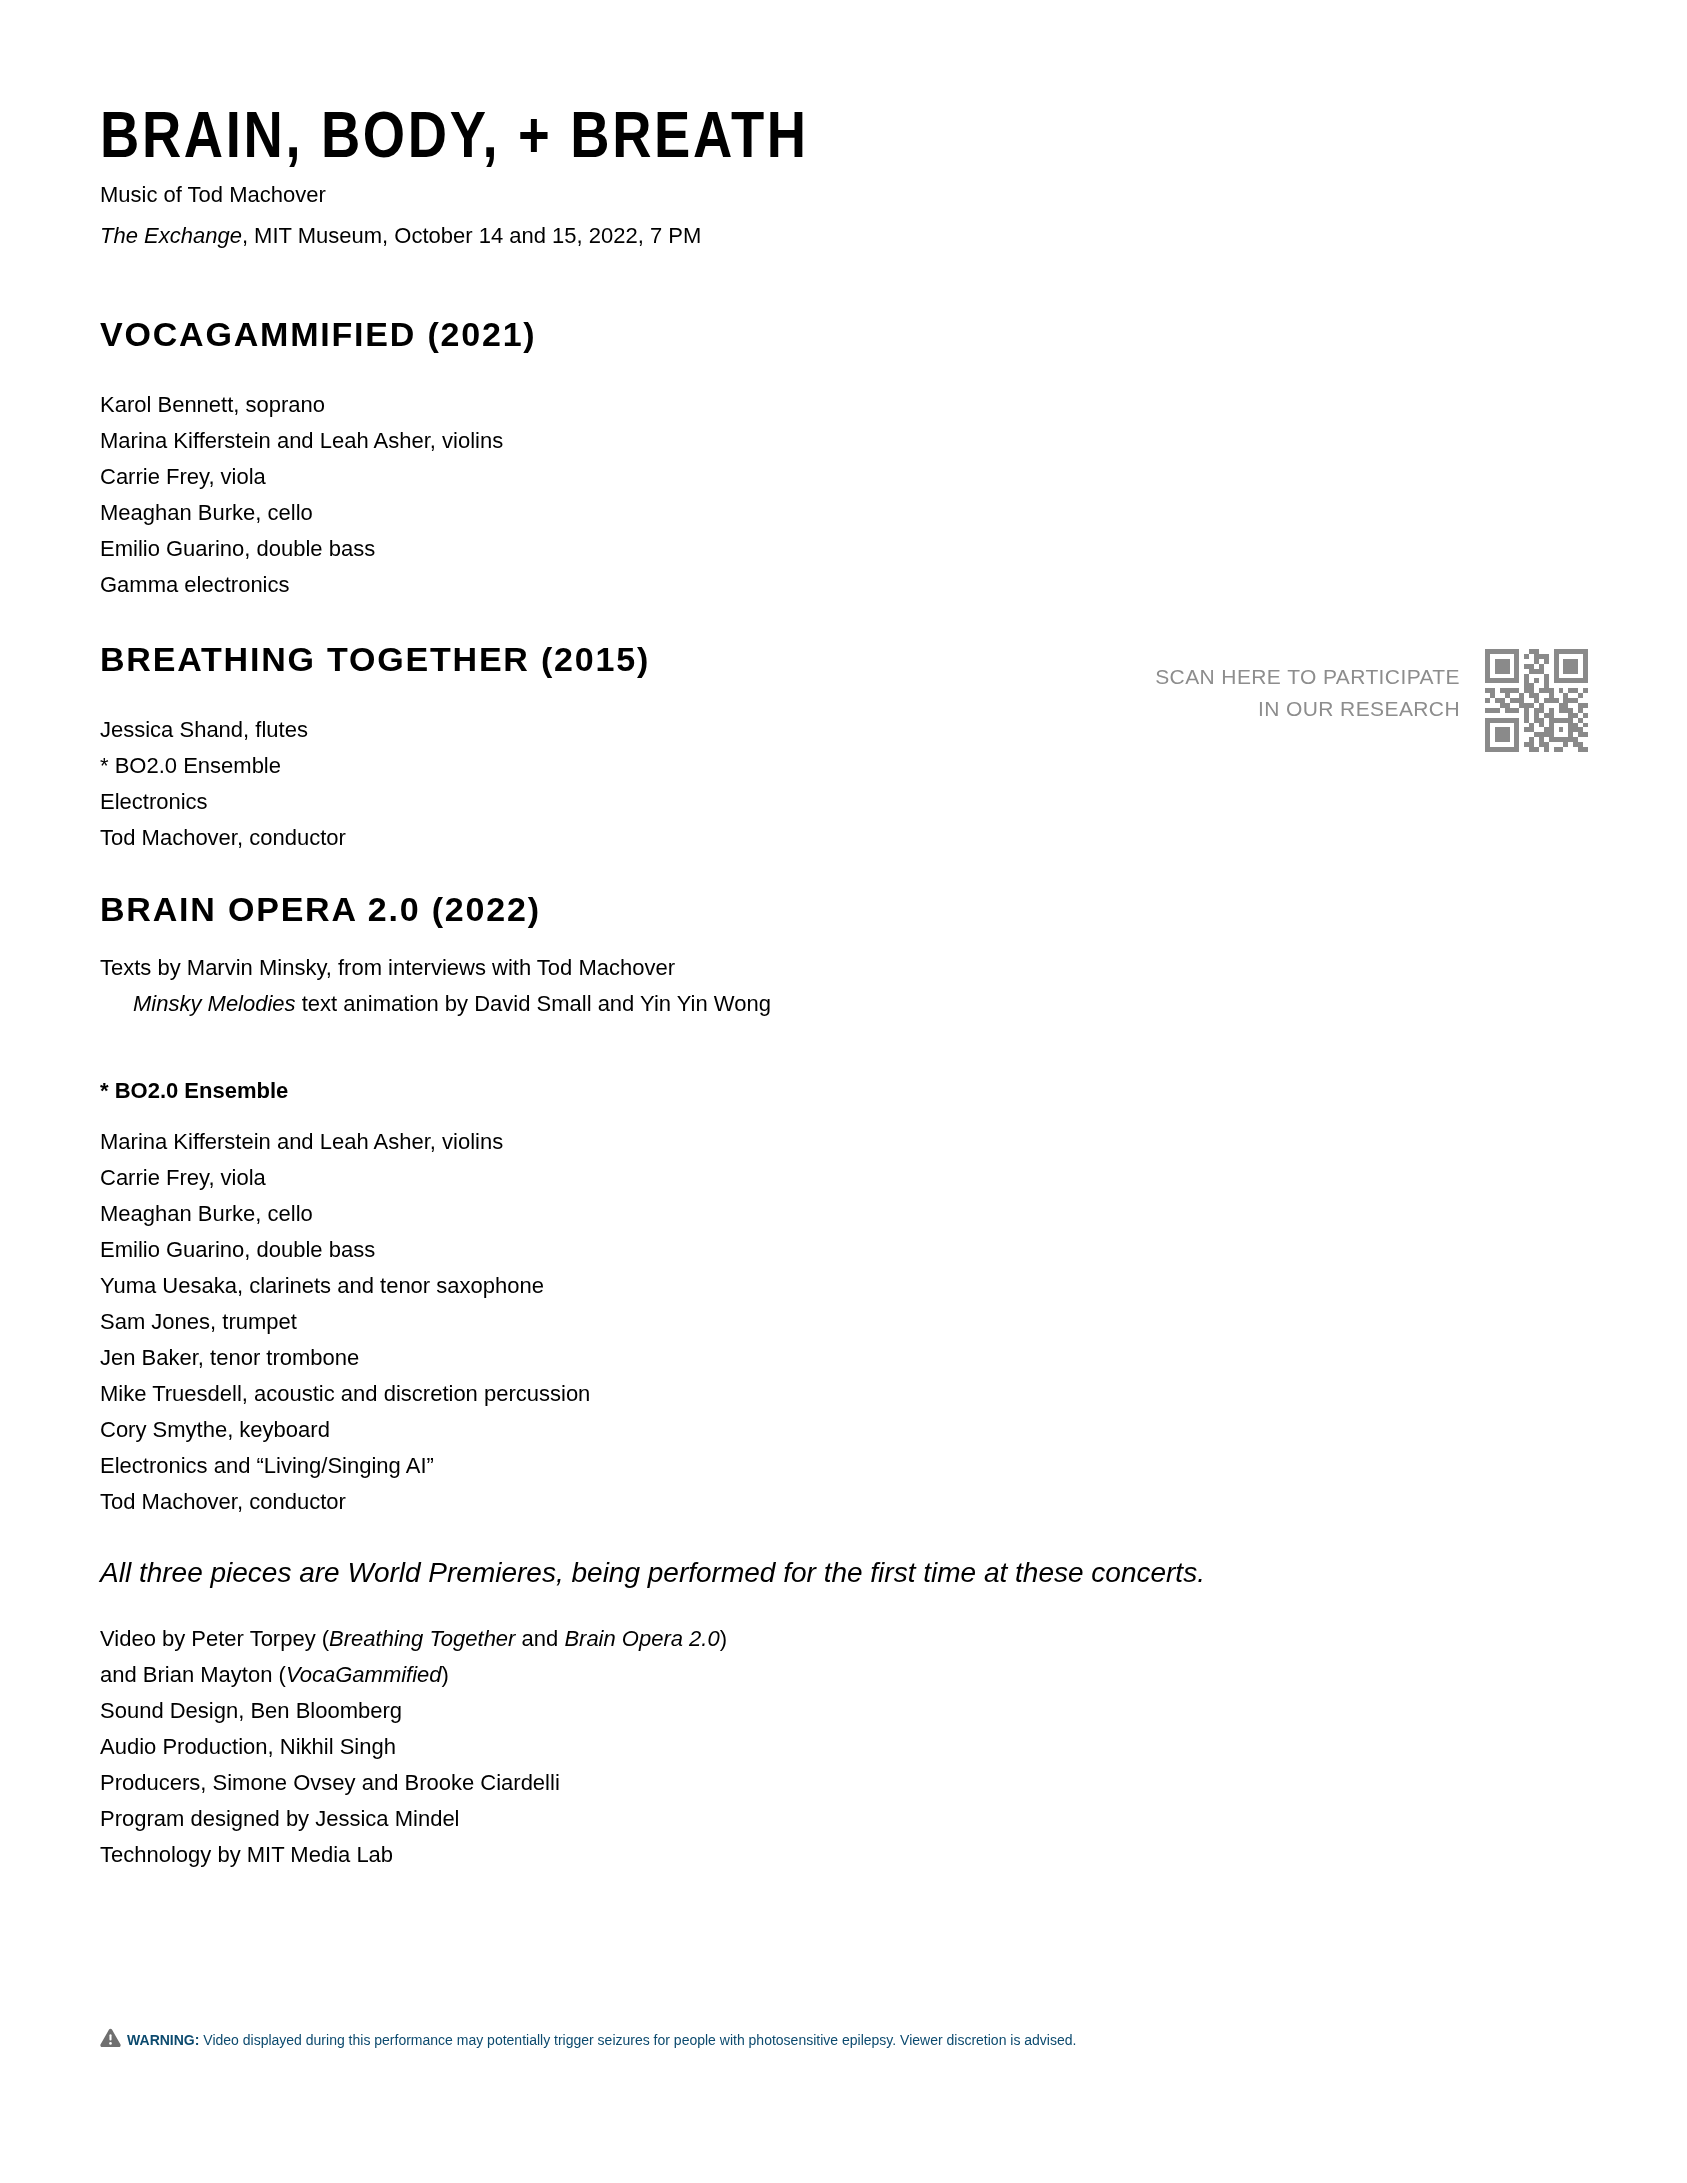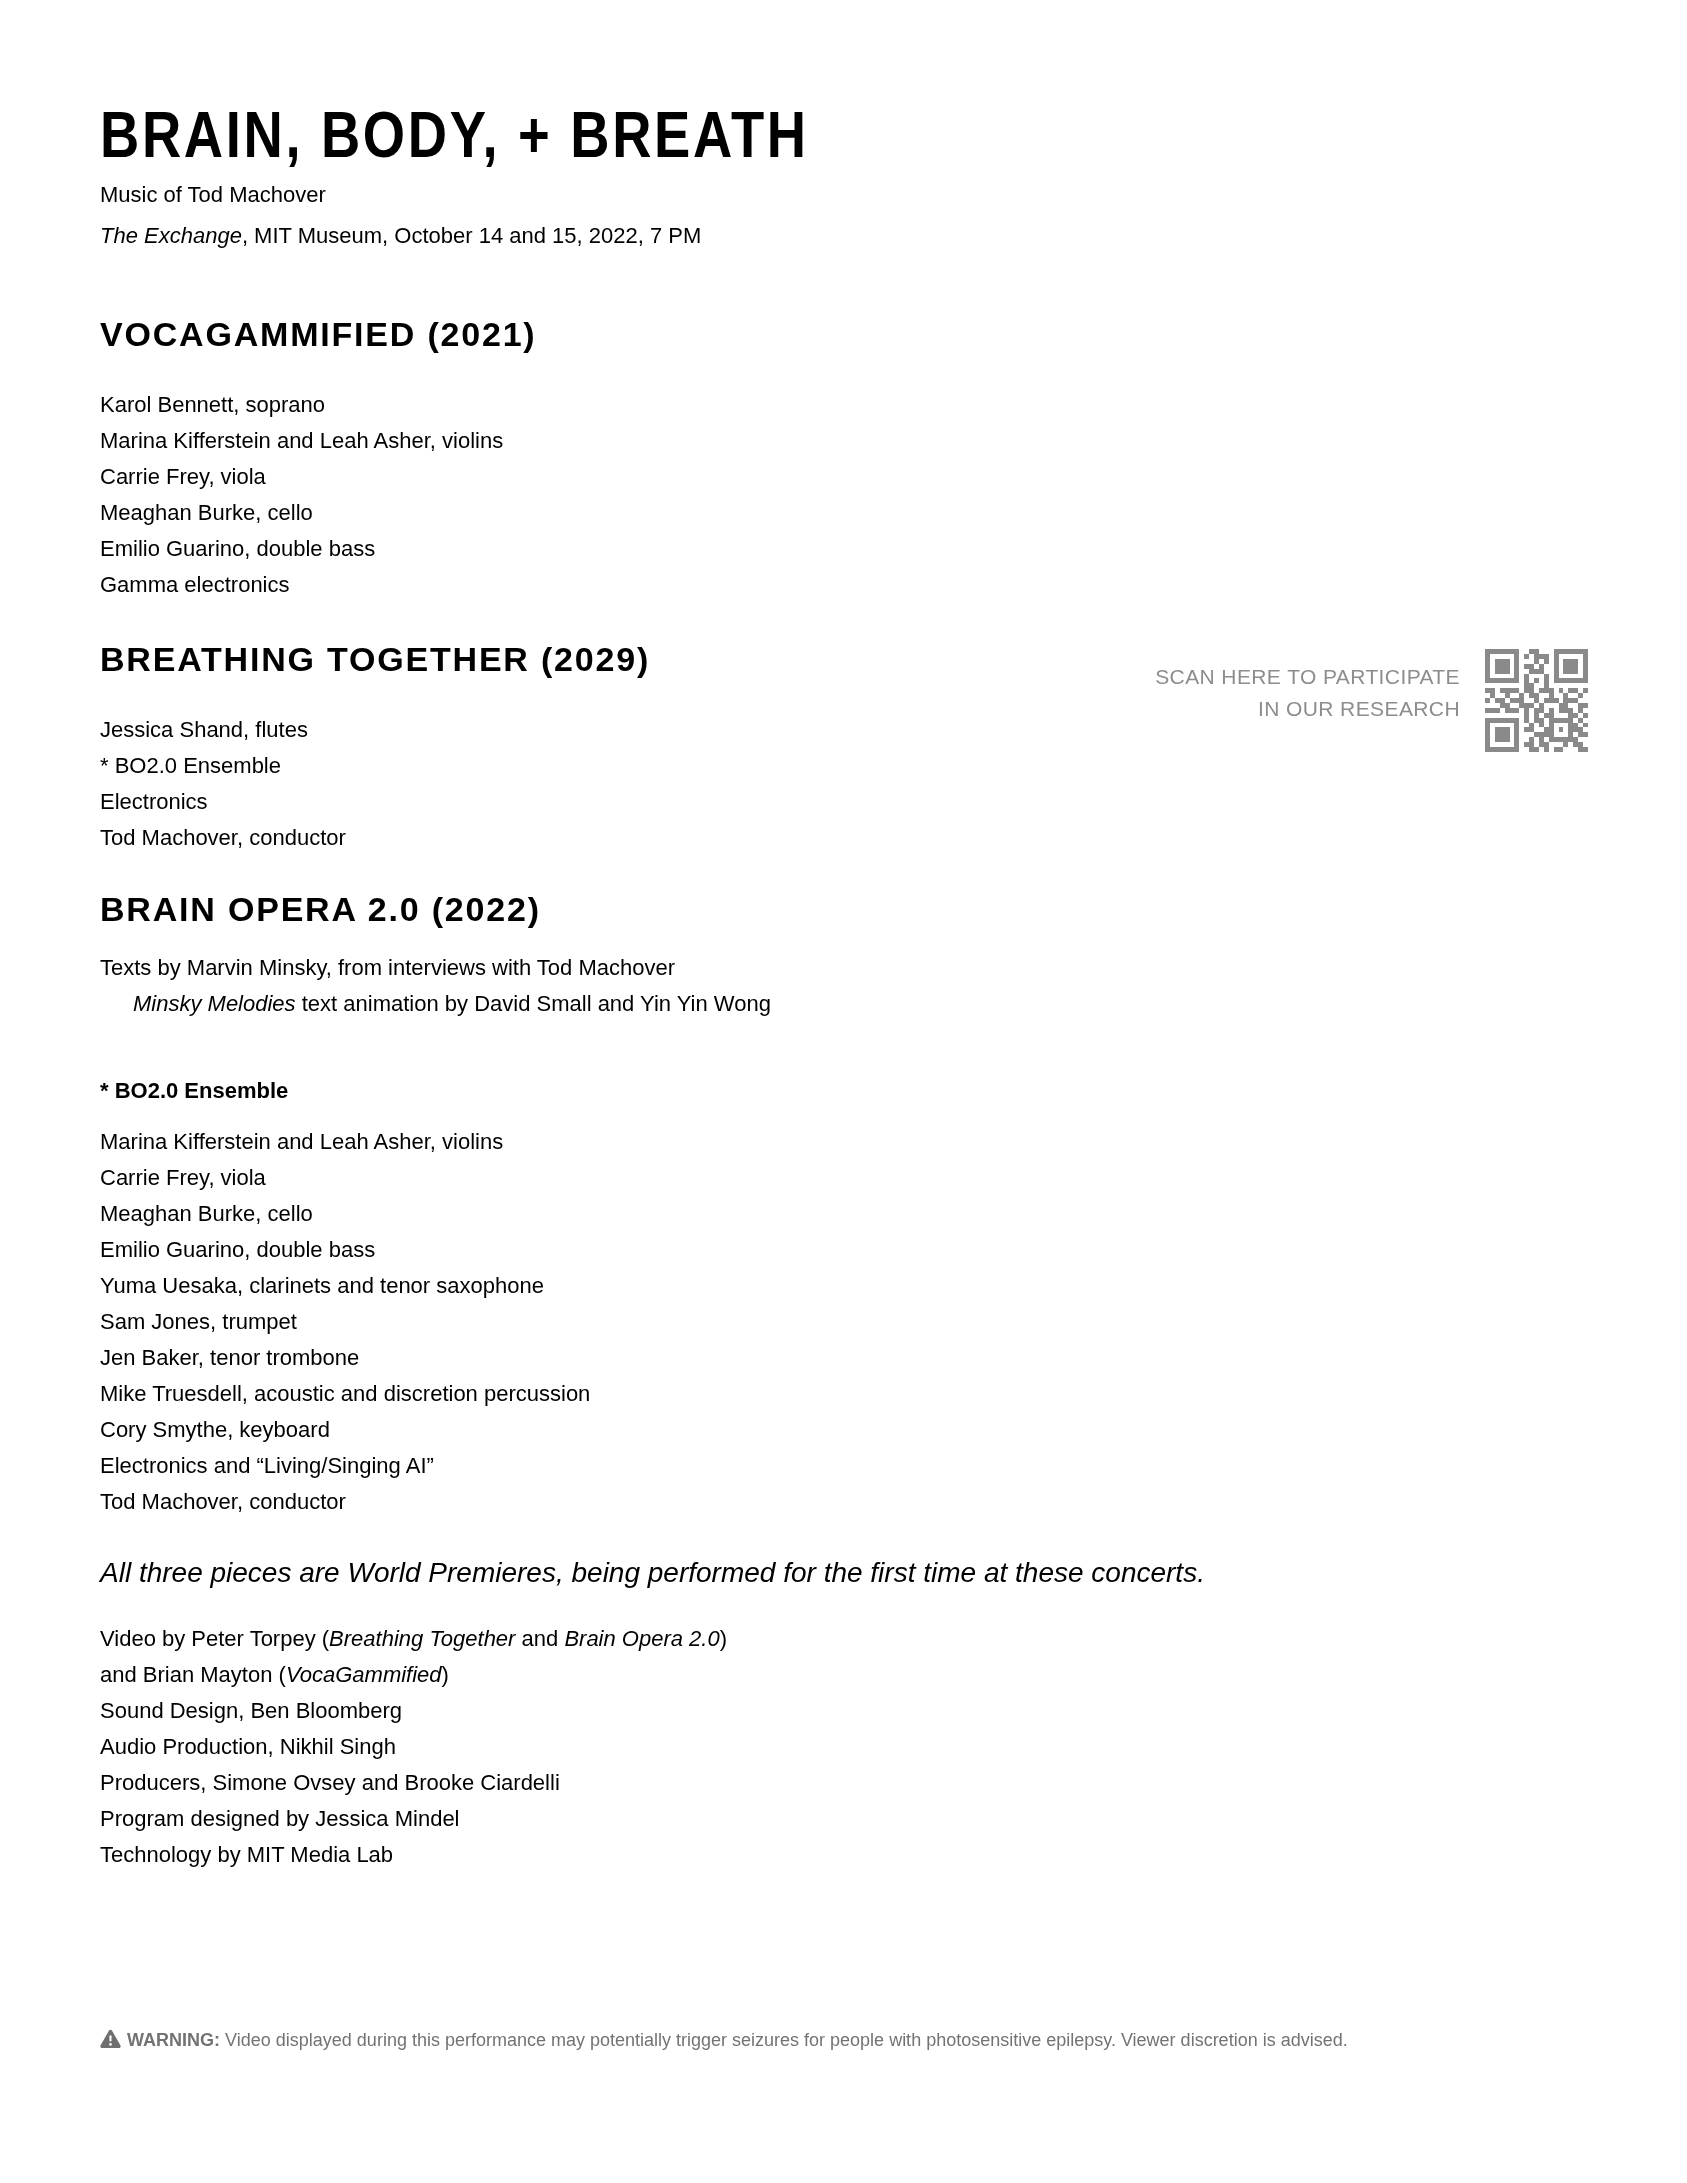--- a/index.html
+++ b/index.html
@@ -48,23 +48,23 @@
   .ensemble-label { top: 1080px; font-size: 22px; font-weight: 700; line-height: 1; }
   .members { top: 1108px; }
 
   .premiere-note { top: 1559px; font-size: 28px; font-style: italic; line-height: 1; }
 
   .credits { top: 1621px; font-size: 22px; line-height: 36px; }
 
   .warning {
     top: 2021px;
     width: 1493px;
-    font-size: 18px;
+    font-size: 14px;
     line-height: 38px;
-    color: #737373;
+    color: #0c4a6e;
   }
   .warning-icon { display: inline-block; vertical-align: -1.8px; margin-right: 6.1px; }
 
   .callout {
     position: absolute;
     right: 227px;
     top: 661px;
     text-align: right;
     color: #8d8d8d;
     font-size: 21px;
@@ -93,21 +93,21 @@
   <h2 class="abs section-heading sec1-heading">VOCAGAMMIFIED (2021)</h2>
   <div class="abs performer-list list1">
       <p>Karol Bennett, soprano</p>
       <p>Marina Kifferstein and Leah Asher, violins</p>
       <p>Carrie Frey, viola</p>
       <p>Meaghan Burke, cello</p>
       <p>Emilio Guarino, double bass</p>
       <p>Gamma electronics</p>
     </div>
 
-  <h2 class="abs section-heading sec2-heading">BREATHING TOGETHER (2029)</h2>
+  <h2 class="abs section-heading sec2-heading">BREATHING TOGETHER (2015)</h2>
   <div class="abs performer-list list2">
       <p>Jessica Shand, flutes</p>
       <p>* BO2.0 Ensemble</p>
       <p>Electronics</p>
       <p>Tod Machover, conductor</p>
     </div>
 
   <div class="callout">
     <p>SCAN HERE TO PARTICIPATE</p>
     <p>IN OUR RESEARCH</p>

